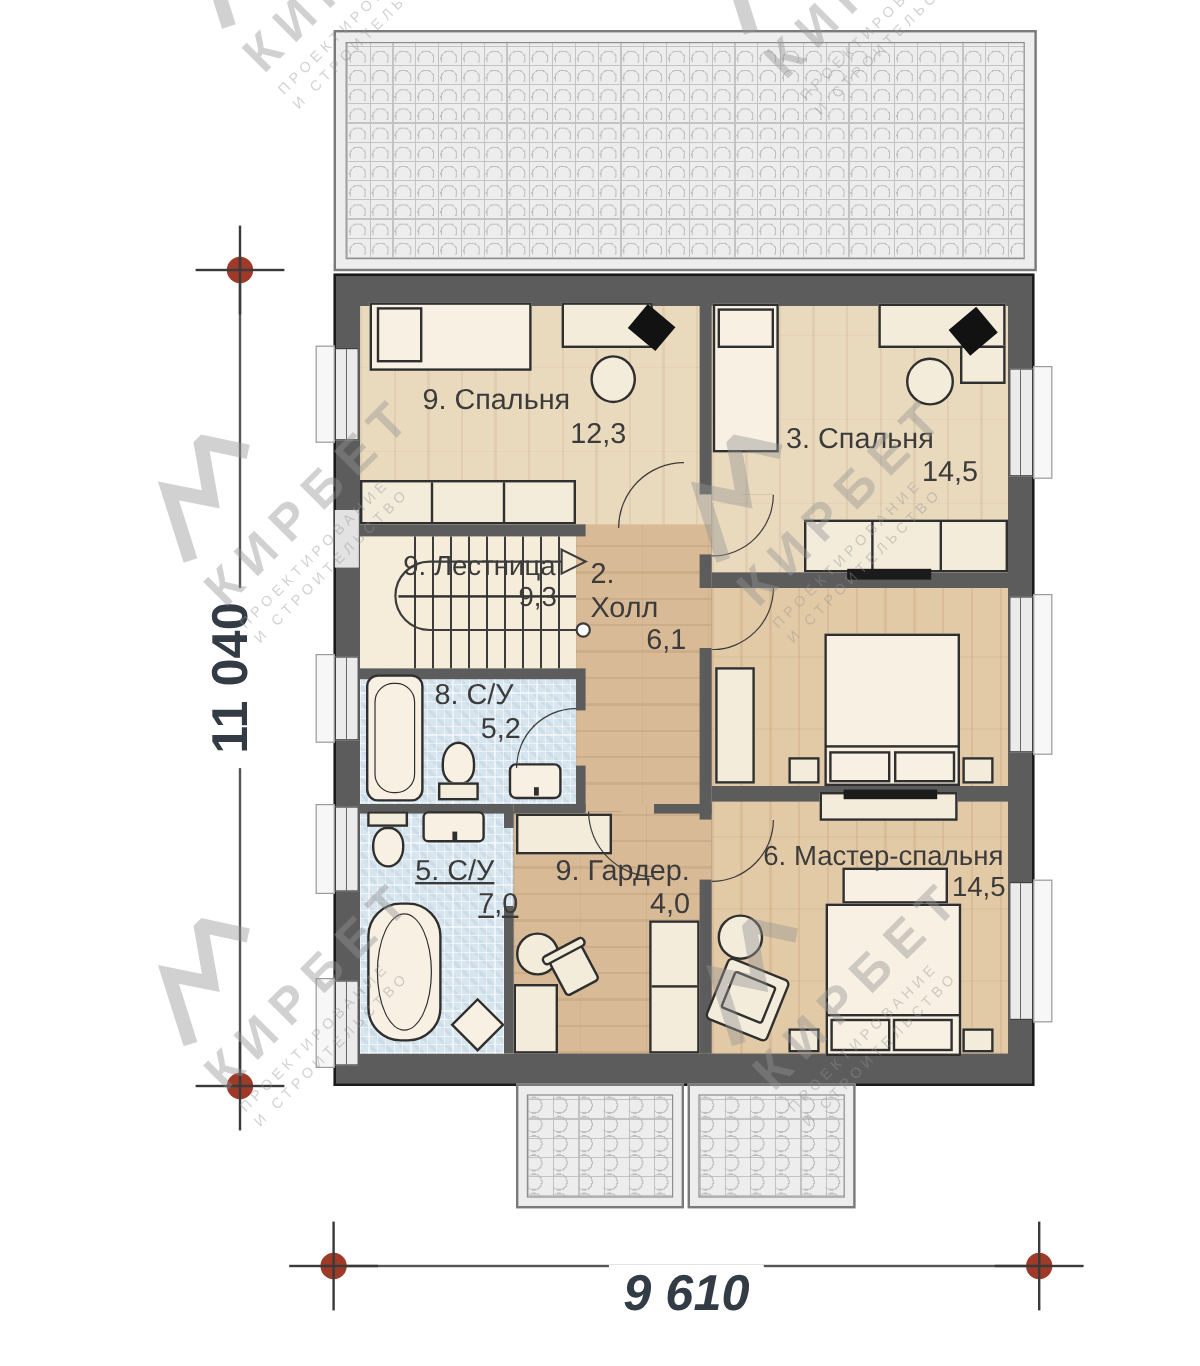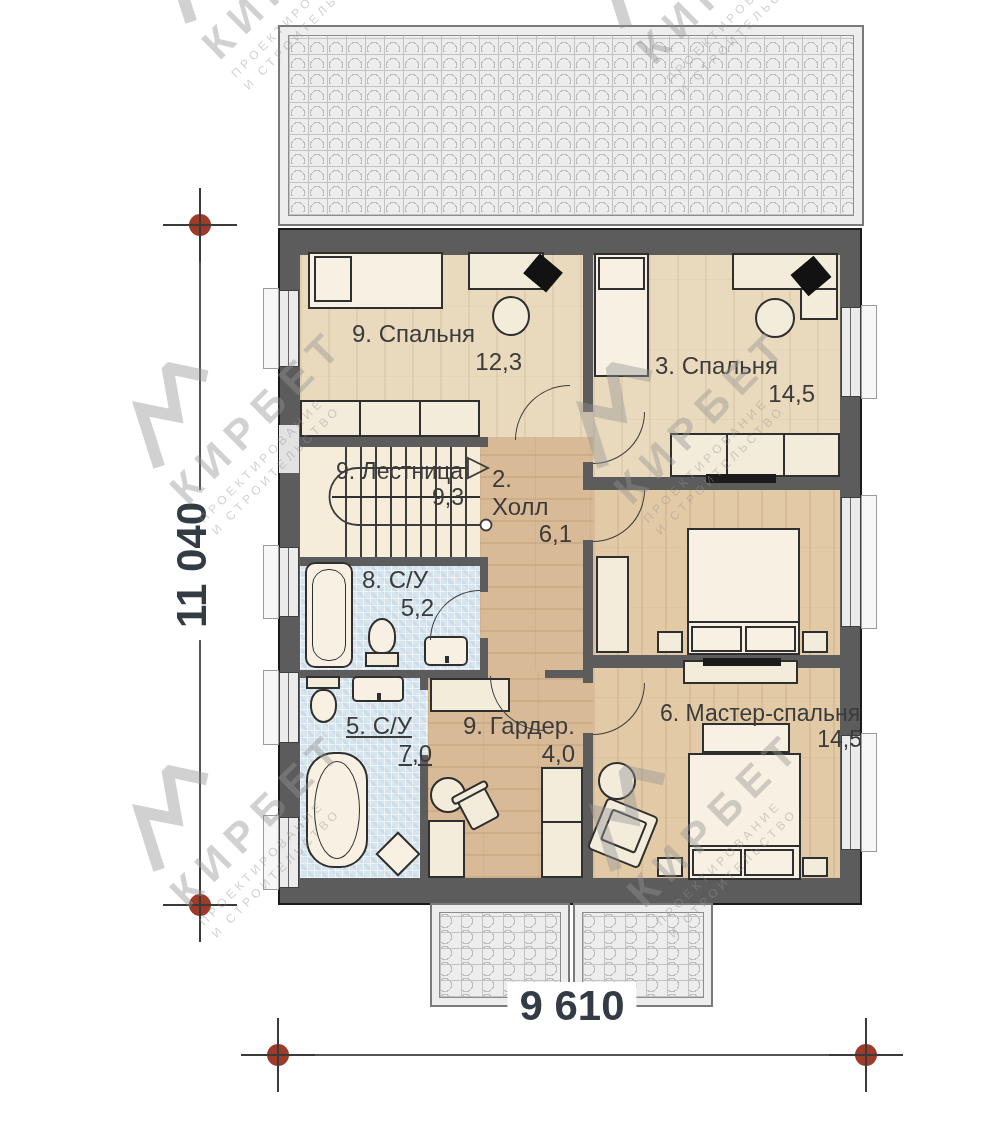--- a/index.html
+++ b/index.html
@@ -213,41 +213,41 @@
     <div class="rl-area">5,2</div>
   </div>
   <div class="room-label" style="left:346px;top:712px;width:86px;text-decoration:underline;">
     <div class="rl-name">5. С/У</div>
     <div class="rl-area">7,0</div>
   </div>
   <div class="room-label" style="left:463px;top:712px;width:112px;">
     <div class="rl-name">9. Гардер.</div>
     <div class="rl-area">4,0</div>
   </div>
-  <div class="room-label" style="left:636px;top:700px;width:202px;font-size:23px;margin-left:24px;">
+  <div class="room-label" style="left:636px;top:700px;width:202px;font-size:23px;">
     <div class="rl-name">6. Мастер-спальня</div>
     <div class="rl-area">14,5</div>
   </div>
 
   <div class="roof" style="left:430px;top:903px;width:140px;height:104px;">
     <div class="roof-inner-h" style="left:7px;top:7px;right:7px;bottom:7px;"></div>
   </div>
   <div class="roof" style="left:573px;top:903px;width:140px;height:104px;">
     <div class="roof-inner-h" style="left:7px;top:7px;right:7px;bottom:7px;"></div>
   </div>
 
   <div class="dim-line" style="left:199px;top:225px;width:1.5px;height:680px;"></div>
   <div class="dim-marker" style="left:189px;top:214px;"></div>
   <div class="dim-marker" style="left:189px;top:894px;"></div>
   <div class="dim-text" style="left:192px;top:565px;transform:translate(-50%,-50%) rotate(-90deg);">11 040</div>
 
   <div class="dim-line" style="left:278px;top:1054px;width:588px;height:1.5px;"></div>
   <div class="dim-marker" style="left:267px;top:1044px;"></div>
   <div class="dim-marker" style="left:855px;top:1044px;"></div>
-  <div class="dim-text" style="left:572px;top:1006px;transform:translate(-50%,-50%);">9 610</div>
+  <div class="dim-text" style="left:572px;top:1078px;transform:translate(-50%,-50%);font-style:italic;">9 610</div>
 
   <div class="wm" style="left:118px;top:295px;">
     <svg width="112" height="74" viewBox="0 0 112 74">
       <path d="M8 68 L36 14 L56 44 L84 4 L106 38" fill="none" stroke="currentColor" stroke-width="12"></path>
       </svg>
     <div class="wm-brand">КИРБЕТ</div>
     <div class="wm-sub">ПРОЕКТИРОВАНИЕ</div>
     <div class="wm-sub">И СТРОИТЕЛЬСТВО</div>
   </div>
   <div class="wm" style="left:562px;top:295px;">

